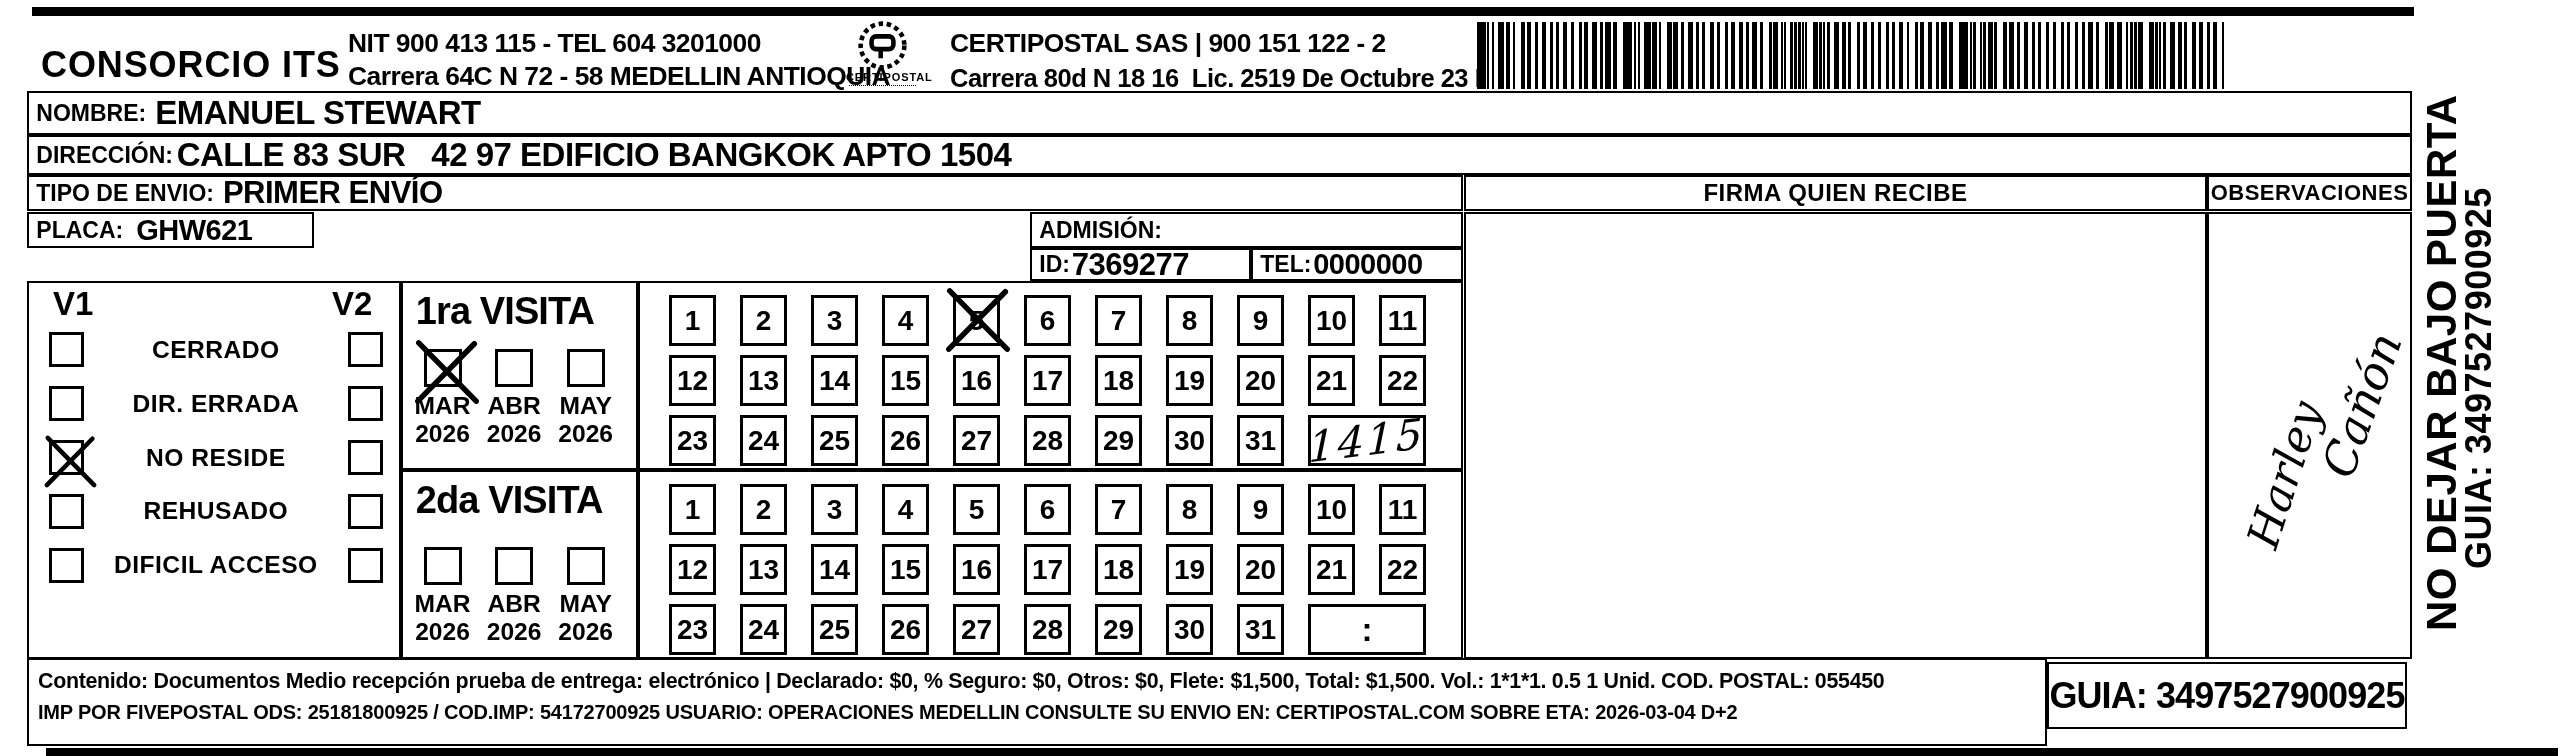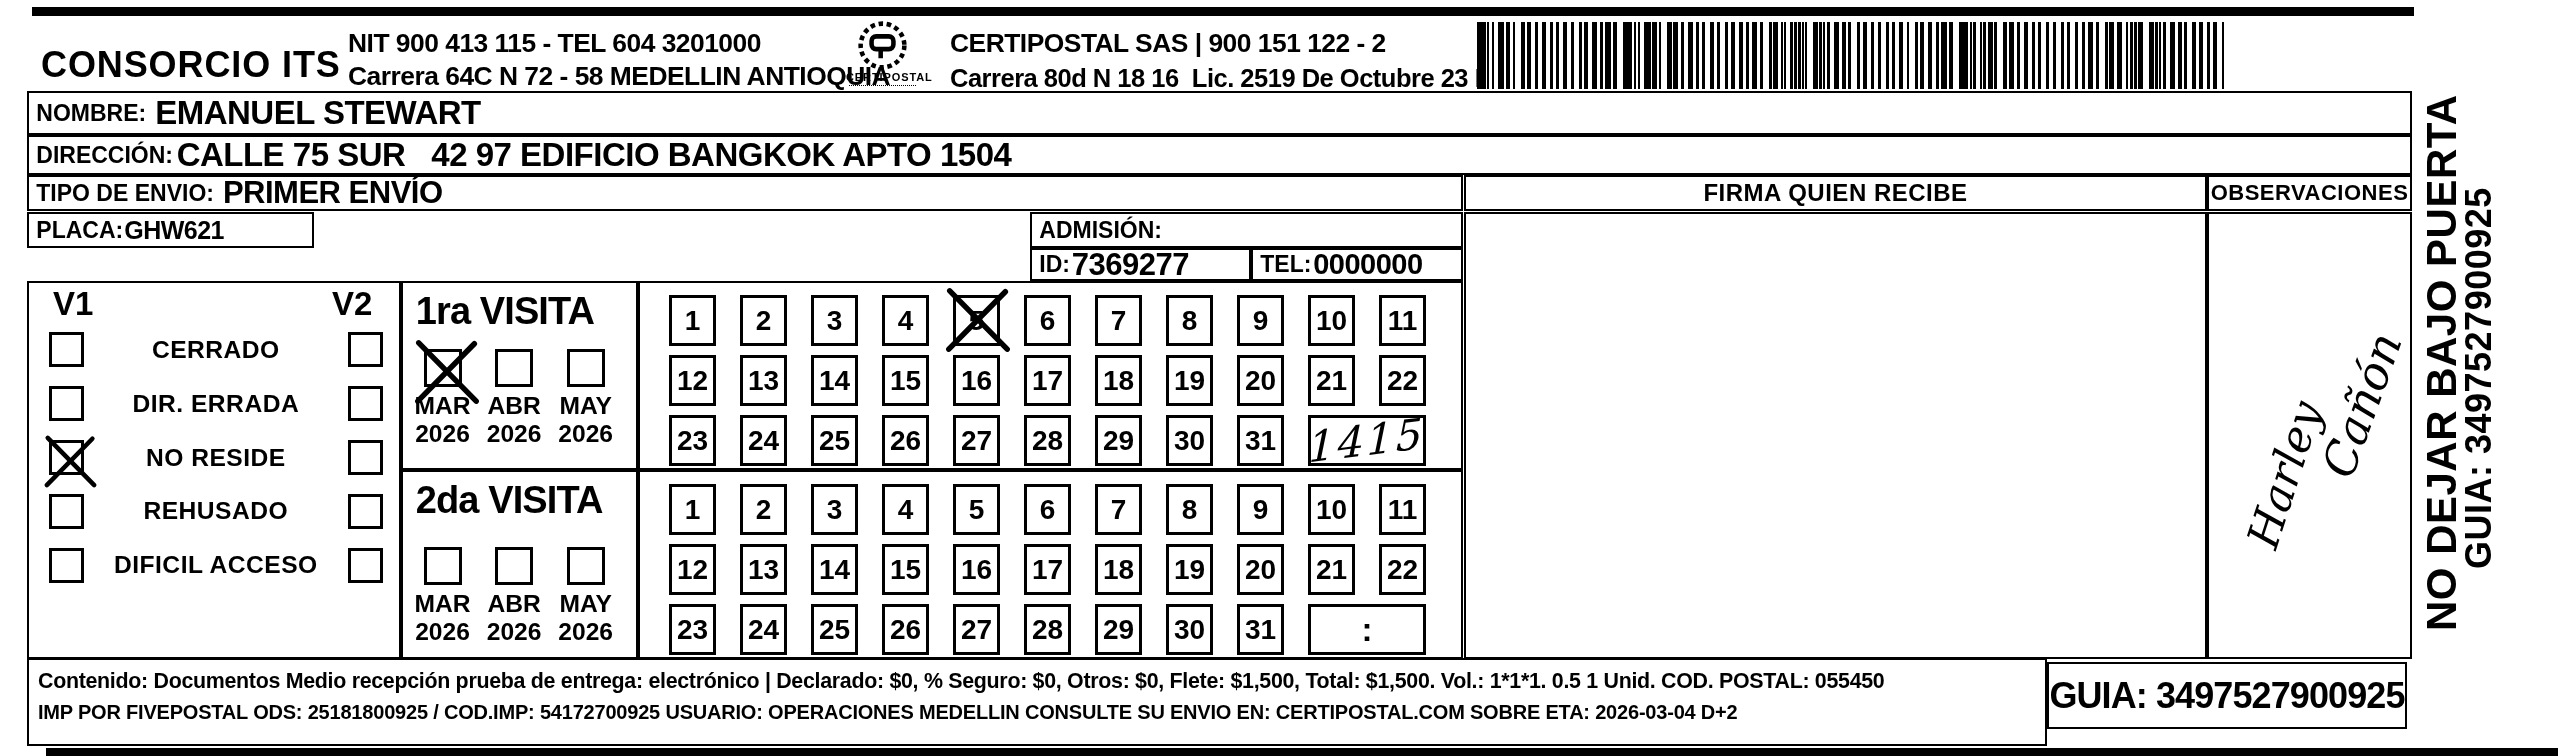--- a/index.html
+++ b/index.html
@@ -82,37 +82,37 @@
   <div class="abs hinfo2" style="left:950px;top:62px;">Carrera 80d N 18 16  Lic. 2519 De Octubre 23 De 2015</div>
 
   <div class="barcode" style="left:1477px;top:22px;width:748px;height:67px;"></div>
 
   <div class="cell frow" style="left:27px;top:91px;width:2385px;height:44px;">
     <span class="lbl">NOMBRE:</span>
     <span class="val" style="font-size:33px;">EMANUEL STEWART</span>
   </div>
   <div class="cell frow" style="left:27px;top:135px;width:2385px;height:40px;">
     <span class="lbl">DIRECCIÓN:</span>
-    <span class="val" style="font-size:33px;margin-left:3.6px;">CALLE 75 SUR   42 97 EDIFICIO BANGKOK APTO 1504</span>
+    <span class="val" style="font-size:33px;margin-left:3.6px;">CALLE 83 SUR   42 97 EDIFICIO BANGKOK APTO 1504</span>
   </div>
 
   <div class="cell frow" style="left:27px;top:175px;width:1436px;height:36px;">
     <span class="lbl">TIPO DE ENVIO:</span>
     <span class="val">PRIMER ENVÍO</span>
   </div>
   <div class="cell hdr-center" style="left:1464px;top:175px;width:743px;height:36px;">
     <span>FIRMA QUIEN RECIBE</span>
   </div>
   <div class="cell hdr-center" style="left:2207px;top:175px;width:205px;height:36px;font-size:22px;">
     <span>OBSERVACIONES</span>
   </div>
 
   <div class="cell frow" style="left:27px;top:212px;width:287px;height:36px;">
     <span class="lbl">PLACA:</span>
-    <span class="val" style="margin-left:1px;font-size:25px;">GHW621</span>
+    <span class="val" style="margin-left:13px;font-size:29px;">GHW621</span>
   </div>
   <div class="cell frow" style="left:1030px;top:212px;width:433px;height:36px;">
     <span class="lbl">ADMISIÓN:</span>
   </div>
 
   <div class="cell frow" style="left:1030px;top:248px;width:221px;height:33px;">
     <span class="lbl">ID:</span>
     <span class="val" style="margin-left:1.8px;">7369277</span>
   </div>
   <div class="cell frow" style="left:1251px;top:248px;width:212px;height:33px;">

